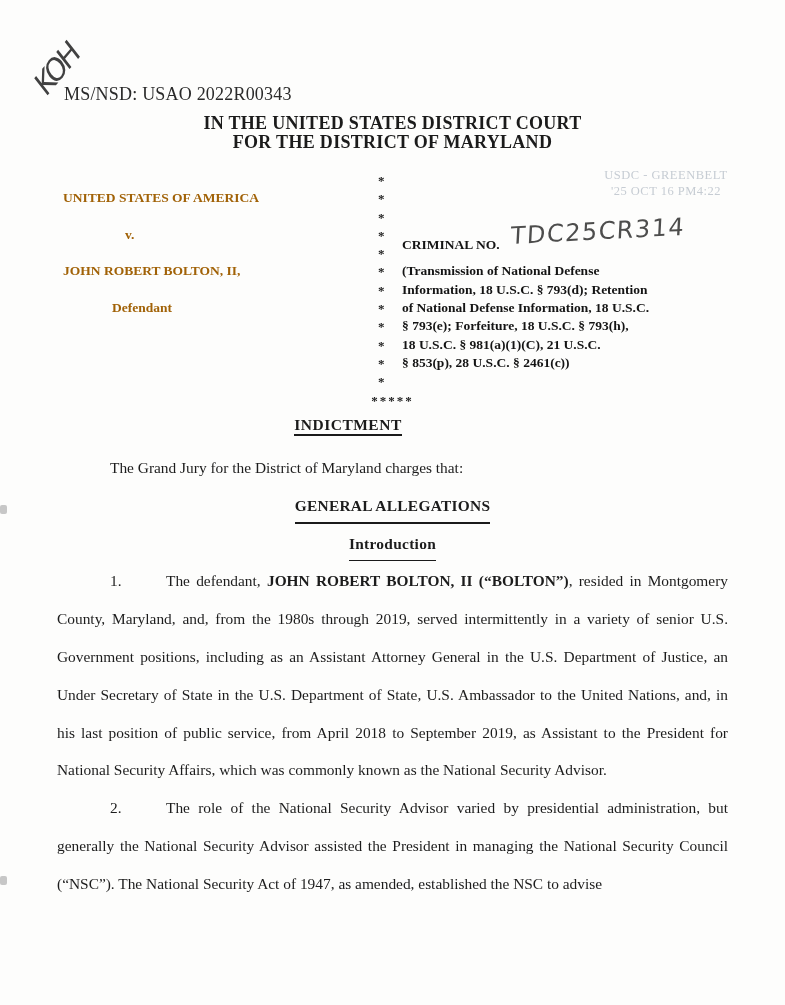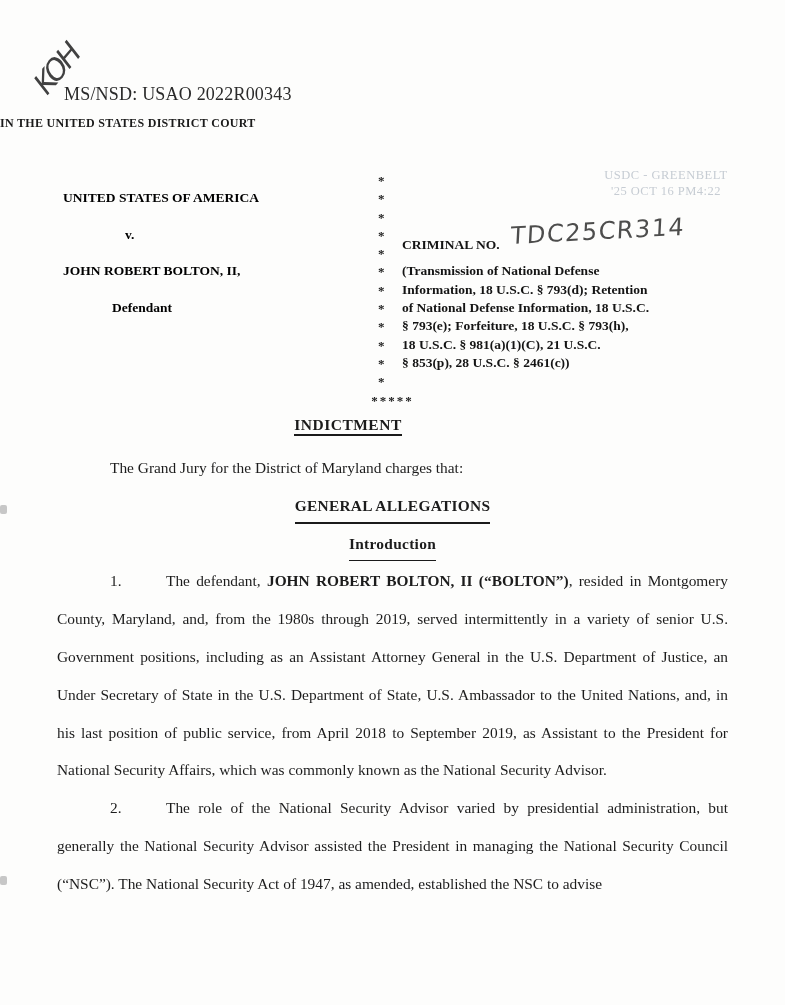--- a/index.html
+++ b/index.html
@@ -24,21 +24,21 @@
     font-family:"DejaVu Sans", sans-serif;
     font-size:29px;color:#2d2d2d;
     transform:rotate(-50deg) skewX(-12deg);
     transform-origin:center;
     letter-spacing:-3px;opacity:0.9;
   }
 
   
   .court-header{
     position:absolute;top:114px;left:0;width:785px;
-    font-weight:bold;font-size:12px;
+    text-align:center;font-weight:bold;font-size:18px;
     line-height:19px;letter-spacing:0.3px;
   }
 
   
   .stamp{
     position:absolute;left:582px;top:167px;width:168px;
     font-family:Liberation Serif, serif;
     font-size:12.5px;line-height:16px;
     color:#c6ccd3;text-align:center;
     letter-spacing:0.5px;white-space:nowrap;
@@ -46,21 +46,21 @@
 
   
   .caption{position:absolute;top:172px;left:0;width:785px;font-size:13.5px;}
   .cap-row{position:relative;height:18.3px;}
   .cap-star{
     position:absolute;left:378px;top:1px;
     font-weight:bold;font-size:13px;color:#222;
   }
   .cap-left{
     position:absolute;left:63px;top:0;
-    font-weight:bold;white-space:nowrap;color:#000000;
+    font-weight:bold;white-space:nowrap;color:#a16207;
   }
   .cap-left.ind-v{left:125px;}
   .cap-left.ind-d{left:112px;}
   .cap-right{
     position:absolute;left:402px;top:0;
     font-weight:bold;white-space:nowrap;color:#141414;
   }
   .handwritten-no{
     display:inline-block;
     font-family:"DejaVu Sans", sans-serif;
@@ -109,20 +109,21 @@
 </head>
 <body>
 
 <div class="page">
 
   <div class="initials">KOH</div>
   <div class="ref-line">MS/NSD: USAO 2022R00343</div>
 
   <div class="court-header">
     <div>IN THE UNITED STATES DISTRICT COURT</div>
+    <div>FOR THE DISTRICT OF MARYLAND</div>
   </div>
 
   <div class="stamp">
     <div>USDC - GREENBELT</div>
     <div>'25 OCT 16 PM4:22</div>
   </div>
 
   <div class="caption">
     <div class="cap-row">
       <span class="cap-star">*</span>

